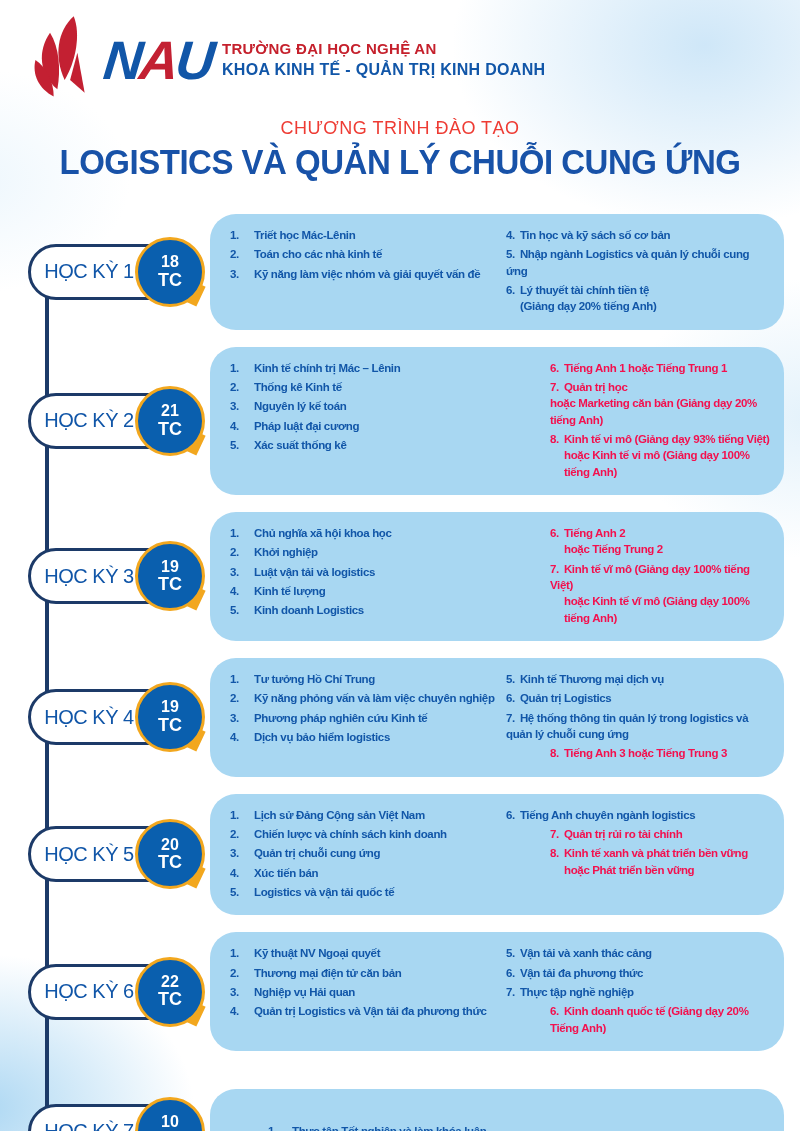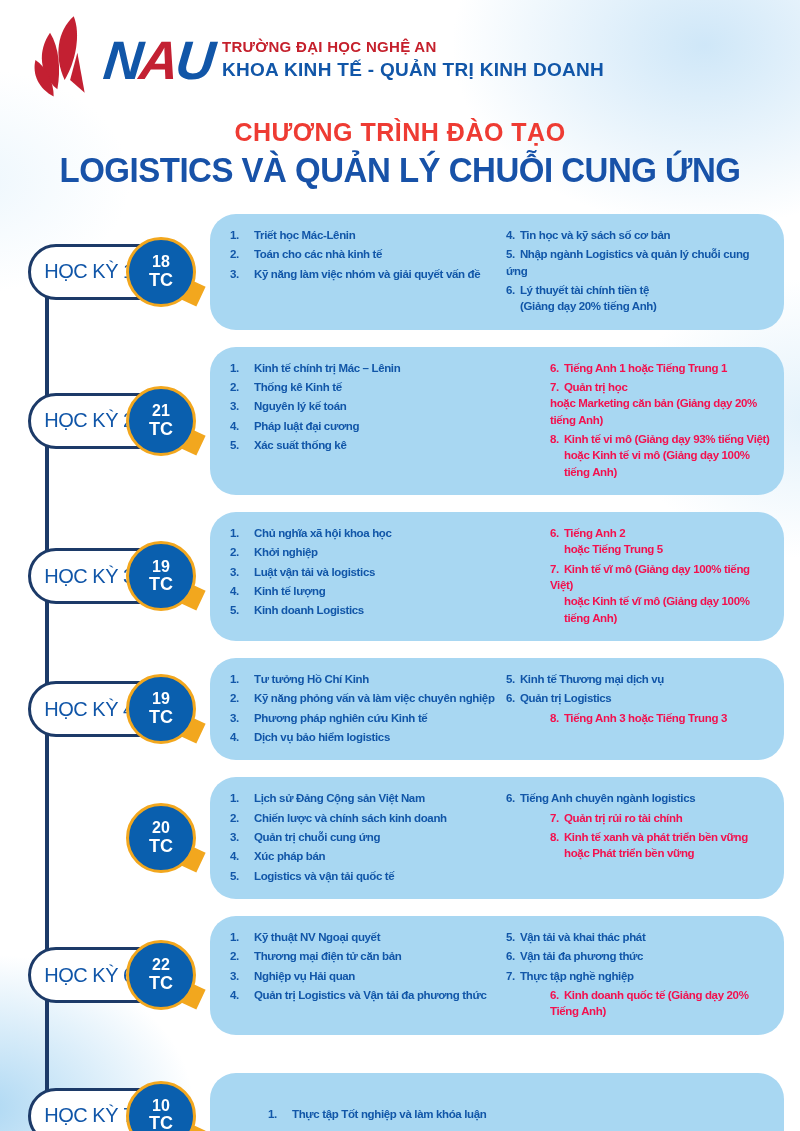--- a/index.html
+++ b/index.html
@@ -20,41 +20,41 @@
   }
   
   .header{display:flex;align-items:center;gap:10px;padding:16px 0 0 30px;height:104px;}
   .logo{display:flex;align-items:center;}
   .logo svg{display:block;}
   .logo-text{font-style:italic;font-weight:bold;font-size:54px;letter-spacing:-3px;line-height:1;margin-left:-8px;transform:skewX(-6deg);}
   .logo-text .lt-blue{color:var(--blue);}
   .logo-text .lt-red{color:var(--logo-red);}
   .org{line-height:1.35;}
   .org .uni{color:#c5202c;font-weight:bold;font-size:15px;letter-spacing:.3px;}
-  .org .fac{color:var(--blue);font-weight:bold;font-size:19px;letter-spacing:.3px;}
+  .org .fac{color:var(--blue);font-weight:bold;font-size:16px;letter-spacing:.3px;}
   
   .titleblock{text-align:center;margin-top:14px;height:88px;}
-  .subtitle{color:var(--title-red);font-weight:bold;font-size:25px;letter-spacing:.5px;}
+  .subtitle{color:var(--title-red);font-weight:normal;font-size:18px;letter-spacing:.5px;}
   .maintitle{color:#1852a8;font-weight:bold;font-size:33px;letter-spacing:-.5px;margin-top:4px;transform:scaleY(1.06);}
   
   .timeline{position:relative;margin-top:8px;}
   .vline{position:absolute;left:45px;top:46px;bottom:46px;width:4px;background:var(--navy);border-radius:2px;}
   .semrow{position:relative;display:flex;align-items:center;margin-bottom:17px;}
   .semrow.last{margin-top:38px;}
   .badge-col{flex:0 0 210px;position:relative;}
   .badge{position:relative;height:70px;margin-left:28px;width:182px;}
   .pill{
     position:absolute;left:0;top:7px;width:160px;height:56px;background:#fff;
     border:3.5px solid var(--navy);border-radius:29px;
     display:flex;align-items:center;justify-content:center;padding:0 48px 0 10px;
   }
   .pill span{color:var(--blue);font-weight:normal;font-size:20px;letter-spacing:-.5px;white-space:nowrap;}
   .tail{position:absolute;left:152px;top:44px;width:22px;height:22px;background:var(--gold);transform:rotate(25deg);}
   .circle{
-    position:absolute;left:98px;top:0;width:70px;height:70px;border-radius:50%;
+    position:absolute;left:107px;top:0;width:70px;height:70px;border-radius:50%;
     background:var(--circle);border:3px solid var(--gold);
     display:flex;flex-direction:column;align-items:center;justify-content:center;color:#fff;
   }
   .circle .cv{font-weight:bold;font-size:16px;line-height:1.05;}
   .circle .cu{font-weight:bold;font-size:18px;line-height:1.05;}
   
   .panel{
     flex:1;margin-right:16px;background:var(--panel);border-radius:26px;
     padding:13px 14px 12px 20px;min-height:94px;display:flex;gap:6px;
   }
@@ -250,21 +250,21 @@
             <div class="course">
               <div class="cline first">
                 <span class="cnum">5.</span>
                 <span>Kinh doanh Logistics</span>
               </div>
             </div>
           </div>
       <div class="col right">
             <div class="course">
               <div class="cline first red"><span class="cnum">6.</span><span>Tiếng Anh 2</span></div>
-              <div class="cline red ind"><span>hoặc Tiếng Trung 5</span></div>
+              <div class="cline red ind"><span>hoặc Tiếng Trung 2</span></div>
             </div>
             <div class="course">
               <div class="cline first red"><span class="cnum">7.</span><span>Kinh tế vĩ mô (Giảng dạy 100% tiếng Việt)</span></div>
               <div class="cline red ind"><span>hoặc Kinh tế vĩ mô (Giảng dạy 100% tiếng Anh)</span></div>
             </div>
           </div>
     </div>
   </div>
       <div class="semrow">
     <div class="badge-col">
@@ -277,21 +277,21 @@
           <div class="cv">19</div>
           <div class="cu">TC</div>
         </div>
       </div>
     </div>
     <div class="panel">
       <div class="col left">
             <div class="course">
               <div class="cline first">
                 <span class="cnum">1.</span>
-                <span>Tư tưởng Hồ Chí Kinh</span>
+                <span>Tư tưởng Hồ Chí Trung</span>
               </div>
             </div>
             <div class="course">
               <div class="cline first">
                 <span class="cnum">2.</span>
                 <span>Kỹ năng phỏng vấn và làm việc chuyên nghiệp</span>
               </div>
             </div>
             <div class="course">
               <div class="cline first">
@@ -307,28 +307,34 @@
             </div>
           </div>
       <div class="col right">
             <div class="course">
               <div class="cline first"><span class="cnum">5.</span><span>Kinh tế Thương mại dịch vụ</span></div>
             </div>
             <div class="course">
               <div class="cline first"><span class="cnum">6.</span><span>Quản trị Logistics</span></div>
             </div>
             <div class="course">
+              <div class="cline first"><span class="cnum">7.</span><span>Hệ thống thông tin quản lý trong logistics và quản lý chuỗi cung ứng</span></div>
+            </div>
+            <div class="course">
               <div class="cline first red"><span class="cnum">8.</span><span>Tiếng Anh 3 hoặc Tiếng Trung 3</span></div>
             </div>
           </div>
     </div>
   </div>
       <div class="semrow">
     <div class="badge-col">
       <div class="badge">
+        <div class="pill">
+          <span>HỌC KỲ 5</span>
+        </div>
         <div class="tail"></div>
         <div class="circle">
           <div class="cv">20</div>
           <div class="cu">TC</div>
         </div>
       </div>
     </div>
     <div class="panel">
       <div class="col left">
             <div class="course">
@@ -345,21 +351,21 @@
             </div>
             <div class="course">
               <div class="cline first">
                 <span class="cnum">3.</span>
                 <span>Quản trị chuỗi cung ứng</span>
               </div>
             </div>
             <div class="course">
               <div class="cline first">
                 <span class="cnum">4.</span>
-                <span>Xúc pháp bán</span>
+                <span>Xúc tiến bán</span>
               </div>
             </div>
             <div class="course">
               <div class="cline first">
                 <span class="cnum">5.</span>
                 <span>Logistics và vận tải quốc tế</span>
               </div>
             </div>
           </div>
       <div class="col right">
@@ -411,21 +417,21 @@
             </div>
             <div class="course">
               <div class="cline first">
                 <span class="cnum">4.</span>
                 <span>Quản trị Logistics và Vận tải đa phương thức</span>
               </div>
             </div>
           </div>
       <div class="col right">
             <div class="course">
-              <div class="cline first"><span class="cnum">5.</span><span>Vận tải và khai thác phát</span></div>
+              <div class="cline first"><span class="cnum">5.</span><span>Vận tải và xanh thác cảng</span></div>
             </div>
             <div class="course">
               <div class="cline first"><span class="cnum">6.</span><span>Vận tải đa phương thức</span></div>
             </div>
             <div class="course">
               <div class="cline first"><span class="cnum">7.</span><span>Thực tập nghề nghiệp</span></div>
             </div>
             <div class="course">
               <div class="cline first red"><span class="cnum">6.</span><span>Kinh doanh quốc tế (Giảng dạy 20% Tiếng Anh)</span></div>
             </div>

